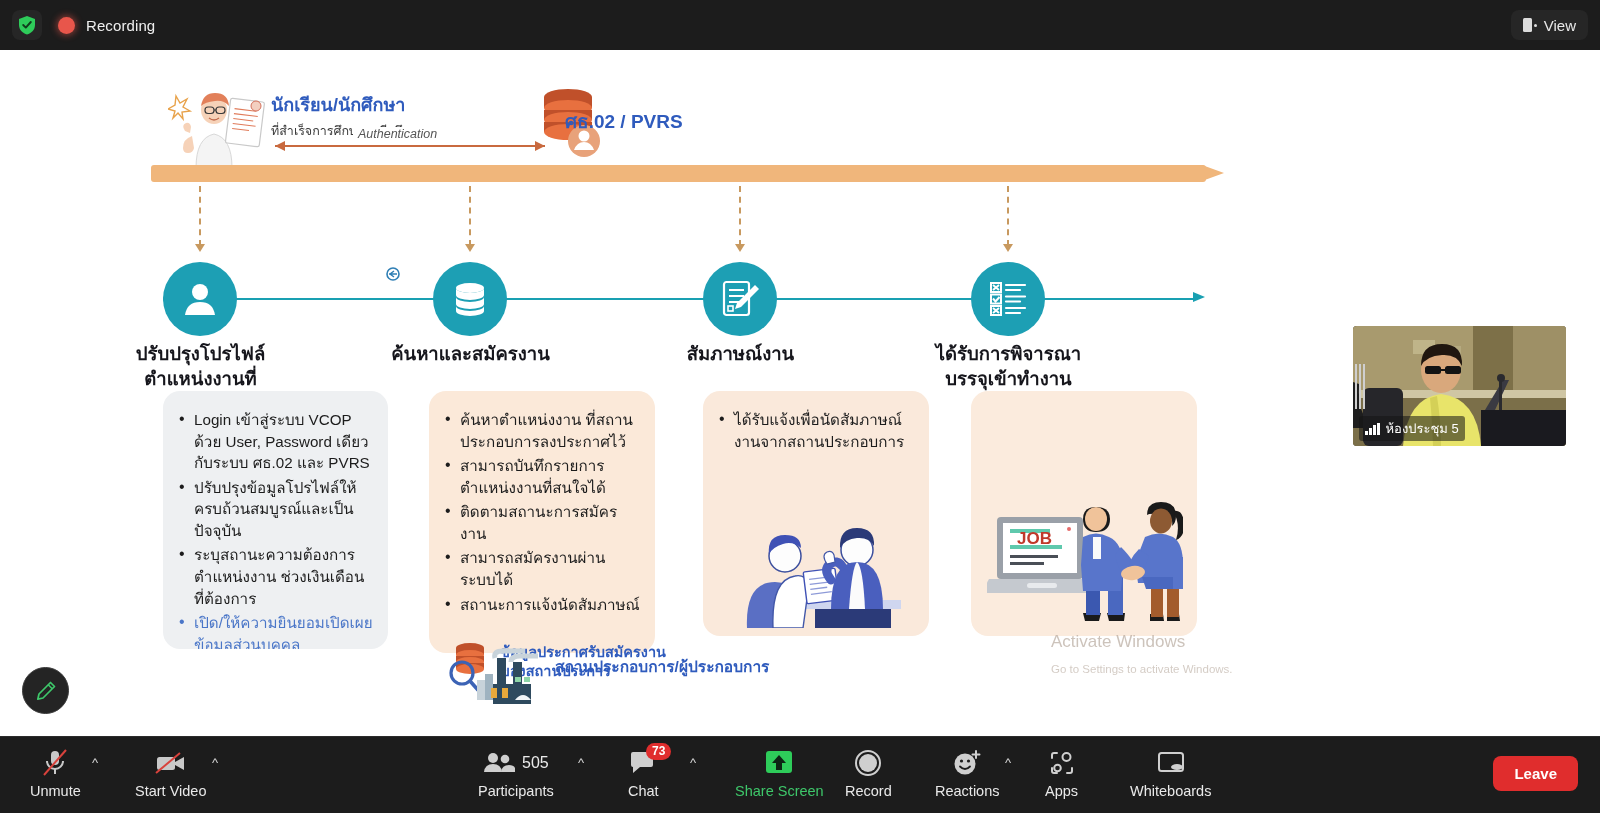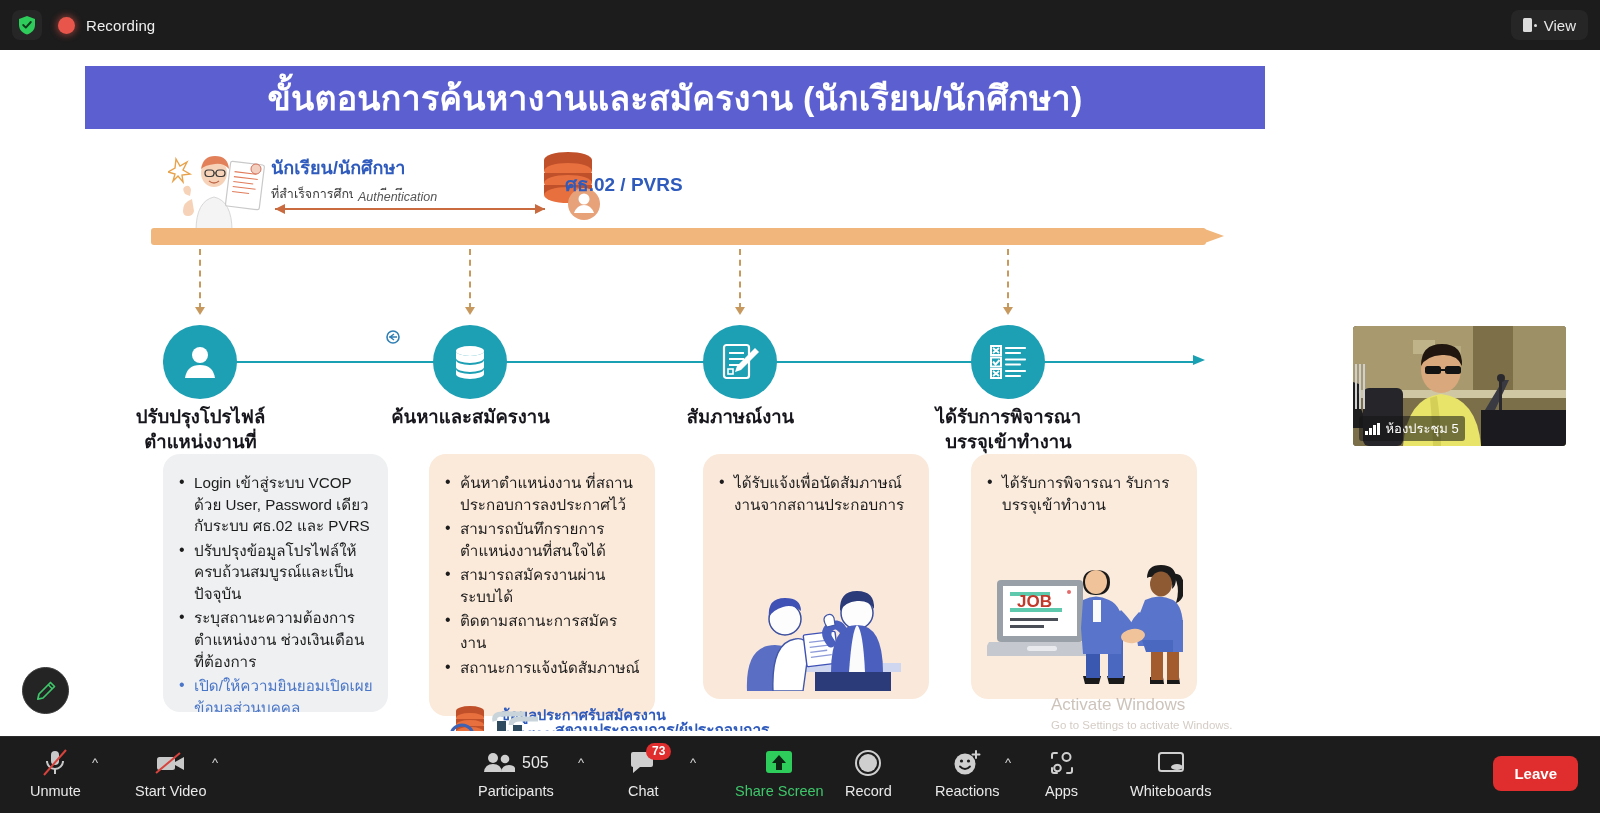--- a/index.html
+++ b/index.html
@@ -146,21 +146,21 @@
     color: #2f5bbd; font-size: 14.5px; font-weight: 700; line-height: 1.3; padding-top: 2px;
   }
   .emp-block { position: absolute; left: 390px; top: 582px; }
   .emp-txt { position: absolute; left: 470px; top: 588px; }
   .emp-title { color: #2f5bbd; font-size: 15.5px; font-weight: 700; }
 
   .watermark {
     position: absolute; left: 966px; top: 566px; color: #b5a79b;
     font-size: 17px; opacity: .68; font-weight: 400;
   }
-  .watermark .sub { font-size: 11.5px; margin-top: 4px; opacity: .85; }
+  .watermark .sub { font-size: 11.5px; margin-top: 11px; opacity: .85; }
 
   
   .thumb {
     position: absolute; left: 1353px; top: 326px; width: 213px; height: 120px;
     background: #000; border-radius: 4px; overflow: hidden;
   }
   .thumb-video { position: absolute; inset: 0; }
   .thumb-bars {
     position: absolute; left: 2px; top: 38px; display: flex; gap: 2px;
   }
@@ -224,23 +224,20 @@
       <div class="rec-label">Recording</div>
     </div>
     <div class="view-btn">
       <span class="view-ic"></span>
       <span>View</span>
     </div>
   </div>
 
   <div class="slide">
 
-    <div class="slide-title-bar">
-      <div class="slide-title">ขั้นตอนการค้นหางานและสมัครงาน (นักเรียน/นักศึกษา)</div>
-    </div>
 
     <div class="slide-body">
 
       <svg class="hdr-person" viewBox="0 0 110 80">
         <path d="M8 8 l4 7 l7 -4 l-4 8 l7 4 l-8 1 l1 7 l-5 -6 l-5 5 l2 -7 l-7 -2 l7 -4 z" fill="none" stroke="#e8a24a" stroke-width="1.4"></path>
         <ellipse cx="46" cy="22" rx="13" ry="14" fill="#f6d2b8"></ellipse>
         <path d="M33 18 q2 -13 14 -13 q13 0 14 13 q-5 -6 -14 -5 q-10 1 -14 5z" fill="#e2805a"></path>
         <rect x="37" y="19" width="9" height="6.5" rx="3" fill="none" stroke="#3a3a3a" stroke-width="1.2"></rect>
         <rect x="48" y="19" width="9" height="6.5" rx="3" fill="none" stroke="#3a3a3a" stroke-width="1.2"></rect>
         <line x1="46" y1="22" x2="48" y2="22" stroke="#3a3a3a" stroke-width="1.2"></line>
@@ -382,22 +379,22 @@
           <li>ปรับปรุงข้อมูลโปรไฟล์ให้ ครบถ้วนสมบูรณ์และเป็นปัจจุบัน</li>
           <li>ระบุสถานะความต้องการตำแหน่งงาน ช่วงเงินเดือนที่ต้องการ</li>
           <li class="accent">เปิด/ให้ความยินยอมเปิดเผยข้อมูลส่วนบุคคล</li>
         </ul>
       </div>
 
       <div class="card c2">
         <ul>
           <li>ค้นหาตำแหน่งงาน ที่สถานประกอบการลงประกาศไว้</li>
           <li>สามารถบันทึกรายการตำแหน่งงานที่สนใจได้</li>
+          <li>ติดตามสถานะการสมัครงาน</li>
           <li>สามารถสมัครงานผ่านระบบได้</li>
-          <li>ติดตามสถานะการสมัครงาน</li>
           <li>สถานะการแจ้งนัดสัมภาษณ์</li>
         </ul>
       </div>
 
       <div class="db-note">
         <svg width="46" height="52" viewBox="0 0 46 52">
           <ellipse cx="25" cy="7" rx="14" ry="5" fill="#c0502a"></ellipse>
           <rect x="11" y="7" width="28" height="7" fill="#c0502a"></rect>
           <ellipse cx="25" cy="14" rx="14" ry="5" fill="#e8703f"></ellipse>
           <rect x="11" y="15" width="28" height="6" fill="#c0502a"></rect>
@@ -434,23 +431,20 @@
           <circle cx="130" cy="42" r="16" fill="#fdfdfd" stroke="#3c4f9e" stroke-width="1.5"></circle>
           <path d="M113 40 q-1 -20 17 -20 q18 0 17 18 q-5 -9 -17 -8 q-12 1 -17 10z" fill="#2b3a78"></path>
           <path d="M104 101 q0 -47 26 -47 q26 0 26 47 z" fill="#4a5fbe"></path>
           <path d="M122 101 q3 -42 8 -47 q6 5 8 47z" fill="#fbfbfb"></path>
           <path d="M104 72 q-8 -10 -1 -16 q7 -5 12 2" fill="none" stroke="#4a5fbe" stroke-width="9" stroke-linecap="round"></path>
           <path d="M100 56 q-6 -9 0 -12 q5 -2 7 3 l1 7z" fill="#fff" stroke="#4257a8" stroke-width="1.2"></path>
         </svg>
       </div>
 
       <div class="card c4">
-        <ul>
-          <li>ได้รับการพิจารณา รับการบรรจุเข้าทำงาน</li>
-        </ul>
         <svg style="position:absolute;left:16px;bottom:6px;" width="196" height="145" viewBox="0 0 196 145">
           <rect x="10" y="32" width="86" height="62" rx="4" fill="#9aa0a8"></rect>
           <rect x="16" y="38" width="74" height="50" fill="#fff"></rect>
           <path d="M2 94 h102 l8 14 h-118 z" fill="#c5c9cf"></path>
           <rect x="40" y="98" width="30" height="5" rx="2.5" fill="#e8eaed"></rect>
           <g fill="#5fc9ad">
               <rect x="23" y="44" width="40" height="4"></rect>
               <rect x="23" y="60" width="52" height="4"></rect>
             </g>
           <text x="30" y="59" font-family="Liberation Sans, sans-serif" font-size="17" font-weight="bold" fill="#c0392b">JOB</text>

